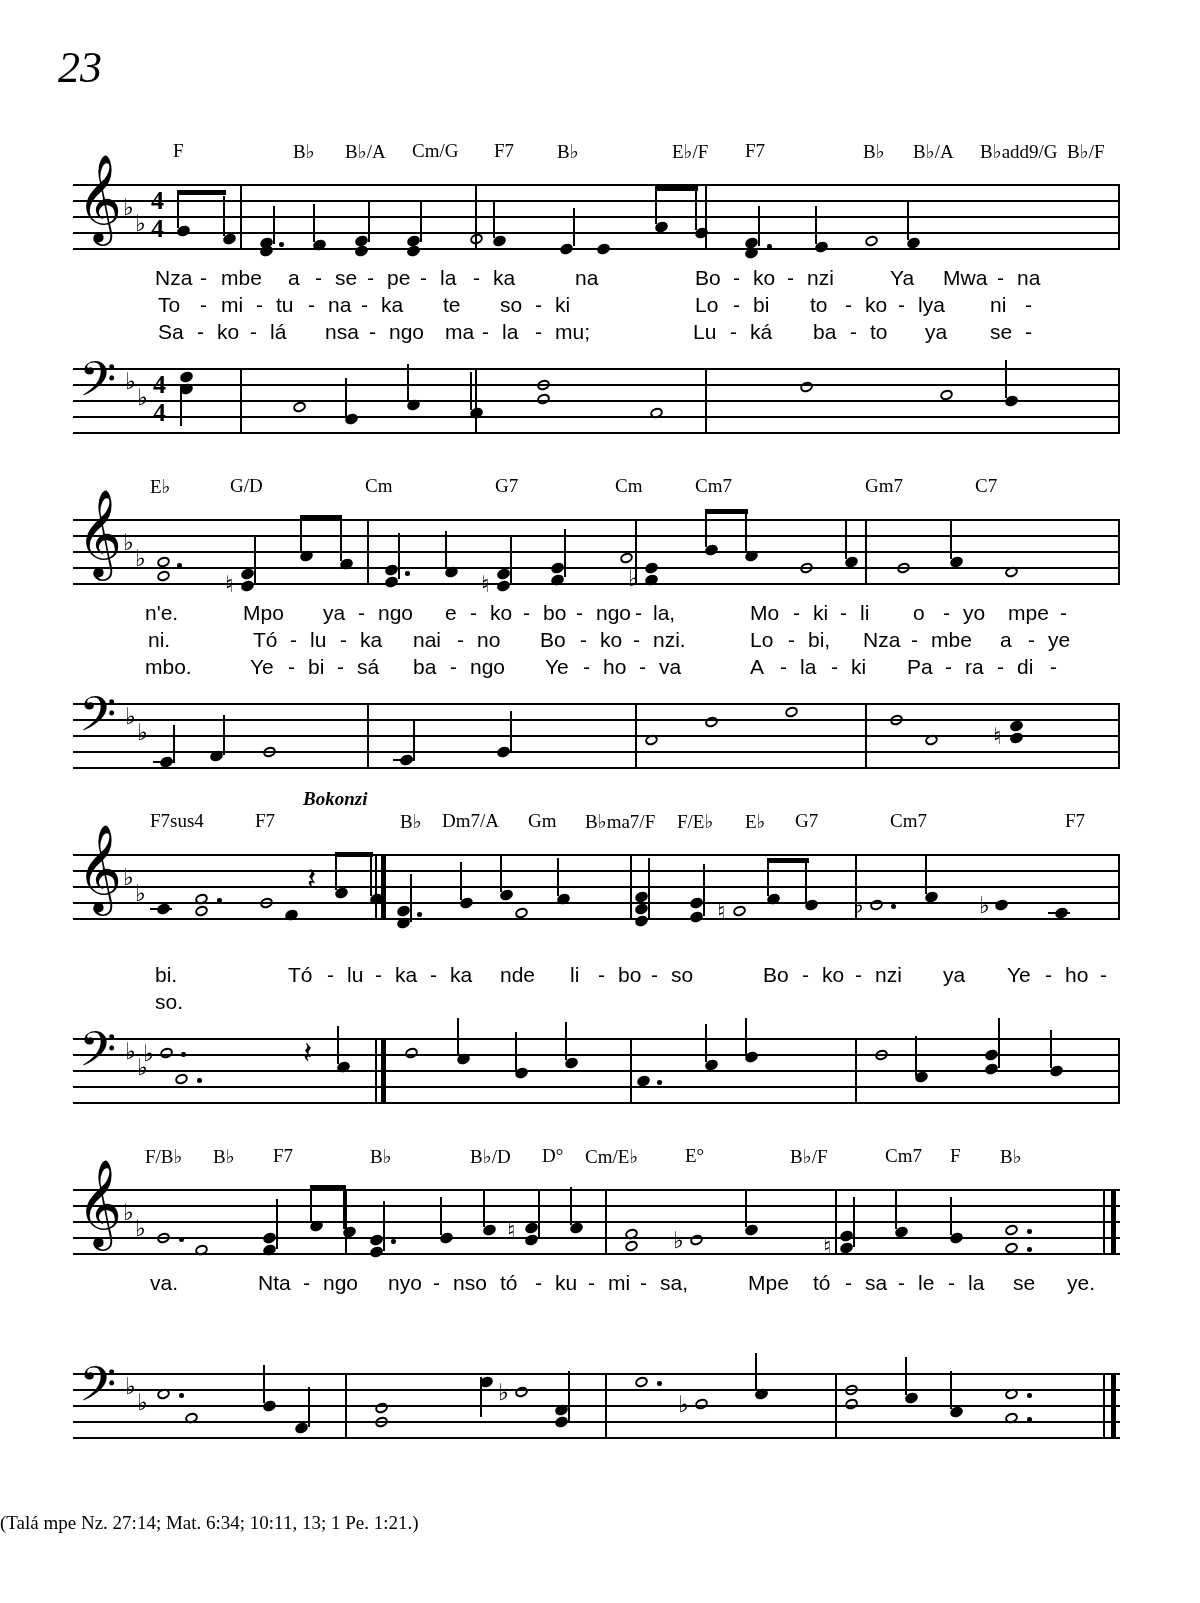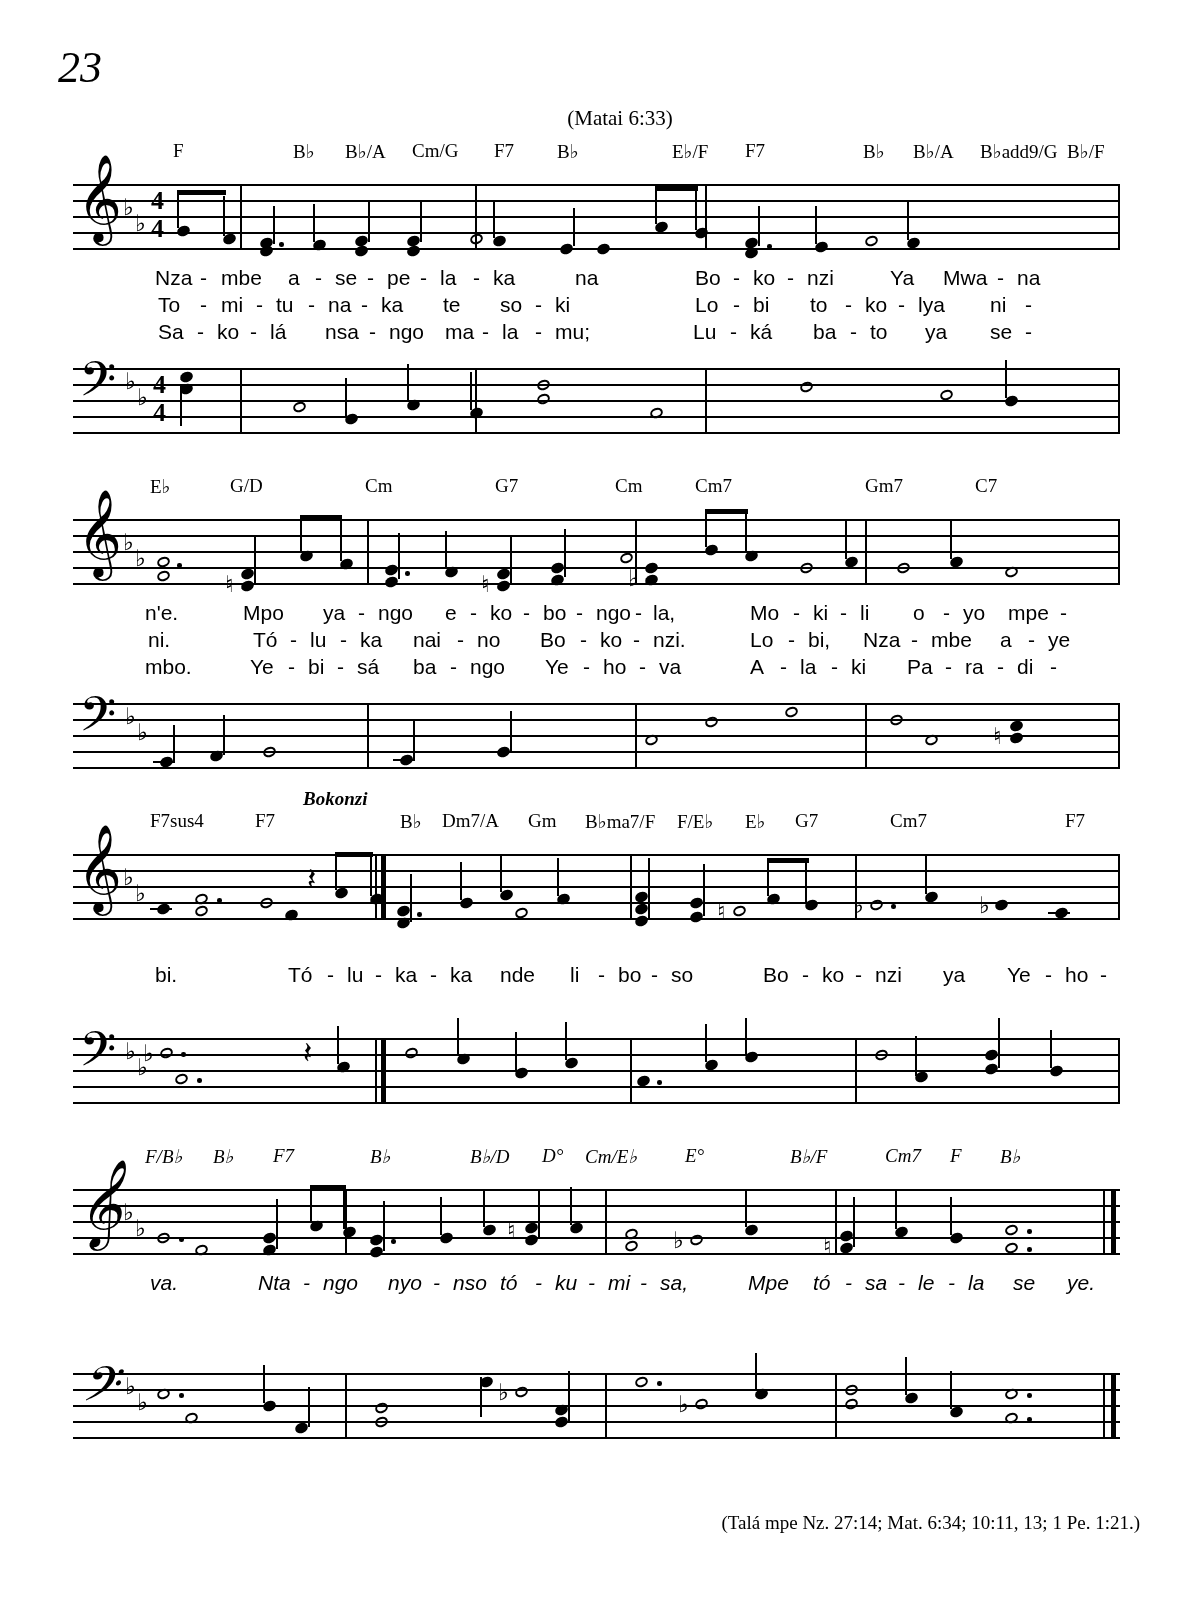--- a/index.html
+++ b/index.html
@@ -51,21 +51,21 @@
 
   
   .system {
     position: absolute;
     left: 45px;
     width: 1075px;
   }
   .system.s1 { top: 140px; height: 330px; }
   .system.s2 { top: 475px; height: 330px; }
   .system.s3 { top: 810px; height: 335px; }
-  .system.s4 { top: 1145px; height: 330px; font-style: italic; }
+  .system.s4 { top: 1145px; height: 330px; }
 
   
   .chords {
     position: relative;
     height: 26px;
   }
   .chord {
     position: absolute;
     top: 0;
     font-size: 19px;
@@ -208,31 +208,30 @@
     font-size: 19px;
     font-style: italic;
     font-weight: bold;
     font-family: "Liberation Serif", serif;
   }
 
   .footnote {
     position: absolute;
     left: 0; top: 1512px;
     width: 1140px;
-    text-align: right;
+    text-align: left;
     font-size: 19px;
     font-family: "Liberation Serif", serif;
   }
 </style>
 </head>
 <body>
 
 <div class="page-header">
   <div class="song-number">23</div>
-  <div class="song-scripture">(Matai 6:33)</div>
 </div>
 
 <div class="system s1">
 
   <div class="chords">
     <span class="chord" style="left:128px">F</span>
     <span class="chord" style="left:248px">B♭</span>
     <span class="chord" style="left:300px">B♭/A</span>
     <span class="chord" style="left:367px">Cm/G</span>
     <span class="chord" style="left:449px">F7</span>
@@ -752,20 +751,23 @@
         <span class="syl" style="left: 757px;">-</span>
         <span class="syl" style="left: 777px;">ko</span>
         <span class="syl" style="left: 810px;">-</span>
         <span class="syl" style="left: 830px;">nzi</span>
         <span class="syl" style="left: 898px;">ya</span>
         <span class="syl" style="left: 962px;">Ye</span>
         <span class="syl" style="left: 1000px;">-</span>
         <span class="syl" style="left: 1020px;">ho</span>
         <span class="syl" style="left: 1055px;">-</span>
       </div>
+      <div class="lyric-line l3">
+        <span class="syl" style="left: 110px;">so.</span>
+      </div>
     </div>
 
   <div class="staff-wrap" style="height:110px">
     <div class="staff">
       <div class="line"></div>
         <div class="line"></div>
         <div class="line"></div>
         <div class="line"></div>
         <div class="line"></div>
     </div>

